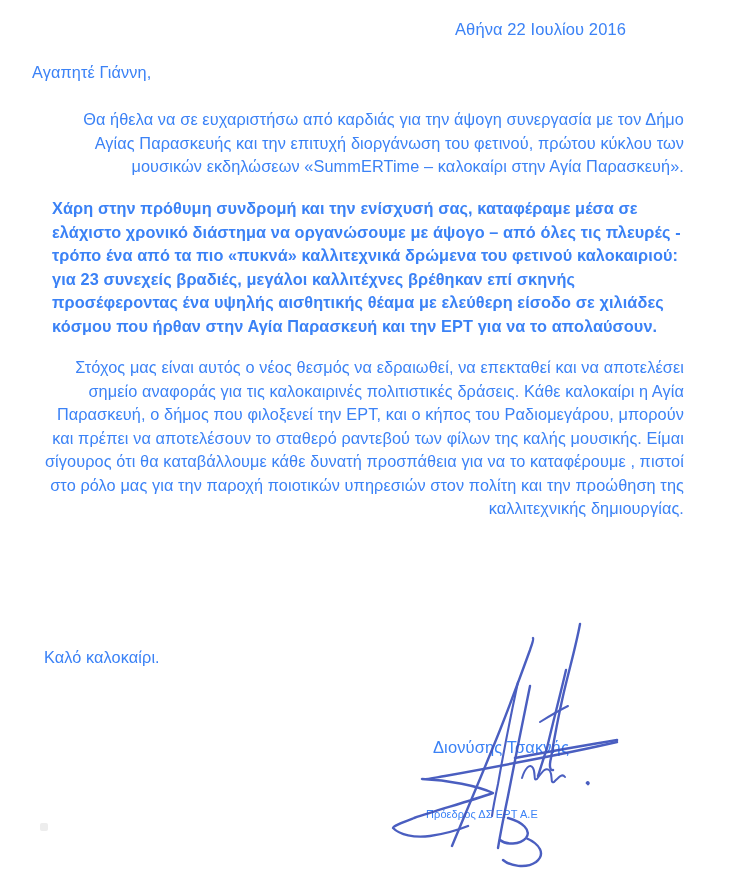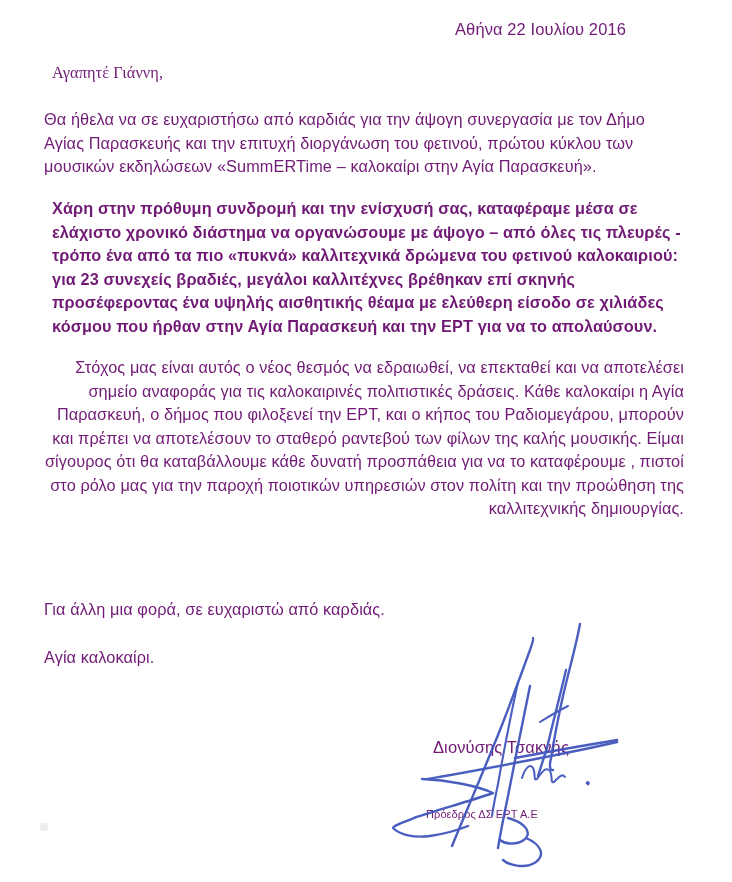--- a/index.html
+++ b/index.html
@@ -14,26 +14,26 @@
     background: #ffffff;
     overflow: hidden;
     font-family: "Liberation Sans", "DejaVu Sans", sans-serif;
     color: #41454e;
   }
   .txt {
     position: absolute;
     font-size: 16.3px;
     line-height: 23.5px;
     letter-spacing: 0.1px;
-    color: #701a75;
+    color: #3b82f6;
   }
   .para { width: 640px; }
   .date-line    { left: 455px; top: 18px;  font-size: 16.5px; }
-  .greeting     { left: 52px;  top: 61px; font-family: Liberation Serif, serif;  }
-  .p1           { left: 44px;  top: 108px; }
+  .greeting     { left: 32px;  top: 61px;  }
+  .p1           { left: 44px;  top: 108px; text-align: right; }
   .p2           { left: 52px;  top: 197px; font-weight: bold; }
   .p3           { left: 44px;  top: 356px; text-align: right; }
   .p4           { left: 44px;  top: 536px; }
   .thanks-line  { left: 44px;  top: 598px; }
   .closing-line { left: 44px;  top: 646px; }
   .sig-name     { left: 433px; top: 736px; font-size: 16.5px; }
   .sig-title    { left: 426px; top: 803px; font-size: 11px; }
   .signature-svg {
     position: absolute;
     left: 390px;
@@ -61,23 +61,22 @@
 
   <div class="txt greeting">Αγαπητέ Γιάννη,</div>
 
   <div class="txt para p1">Θα ήθελα να σε ευχαριστήσω από καρδιάς για την άψογη συνεργασία με τον Δήμο Αγίας Παρασκευής και την επιτυχή διοργάνωση του φετινού, πρώτου κύκλου των μουσικών εκδηλώσεων «SummERTime – καλοκαίρι στην Αγία Παρασκευή».</div>
 
   <div class="txt para p2">Χάρη στην πρόθυμη συνδρομή και την ενίσχυσή σας, καταφέραμε μέσα σε ελάχιστο χρονικό διάστημα να οργανώσουμε με άψογο – από όλες τις πλευρές - τρόπο ένα από τα πιο «πυκνά» καλλιτεχνικά δρώμενα του φετινού καλοκαιριού: για 23 συνεχείς βραδιές, μεγάλοι καλλιτέχνες βρέθηκαν επί σκηνής προσέφεροντας ένα υψηλής αισθητικής θέαμα με ελεύθερη είσοδο σε χιλιάδες κόσμου που ήρθαν στην Αγία Παρασκευή και την ΕΡΤ για να το απολαύσουν.</div>
 
   <div class="txt para p3">Στόχος μας είναι αυτός ο νέος θεσμός να εδραιωθεί, να επεκταθεί και να αποτελέσει σημείο αναφοράς για τις καλοκαιρινές πολιτιστικές δράσεις. Κάθε καλοκαίρι η Αγία Παρασκευή, ο δήμος που φιλοξενεί την ΕΡΤ, και ο κήπος του Ραδιομεγάρου, μπορούν και πρέπει να αποτελέσουν το σταθερό ραντεβού των φίλων της καλής μουσικής. Είμαι σίγουρος ότι θα καταβάλλουμε κάθε δυνατή προσπάθεια για να το καταφέρουμε , πιστοί στο ρόλο μας για την παροχή ποιοτικών υπηρεσιών στον πολίτη και την προώθηση της καλλιτεχνικής δημιουργίας.</div>
 
 
-  <div class="txt thanks-line">Για άλλη μια φορά, σε ευχαριστώ από καρδιάς.</div>
 
-  <div class="txt closing-line">Αγία καλοκαίρι.</div>
+  <div class="txt closing-line">Καλό καλοκαίρι.</div>
 
   <div class="txt sig-name">Διονύσης Τσακνής</div>
 
   <div class="txt sig-title">Πρόεδρος ΔΣ ΕΡΤ Α.Ε</div>
 
   <svg class="signature-svg" viewBox="0 0 240 276" xmlns="http://www.w3.org/2000/svg" aria-hidden="true">
     <g fill="none" stroke-width="2.4" stroke-linecap="round" stroke-linejoin="round" opacity="0.92" stroke="#3b51bb">
 
       <path d="M190,16 C186,38 179,62 173,88 C168,110 164,132 161,150 C159,158 160,163 163,162"></path>
 

